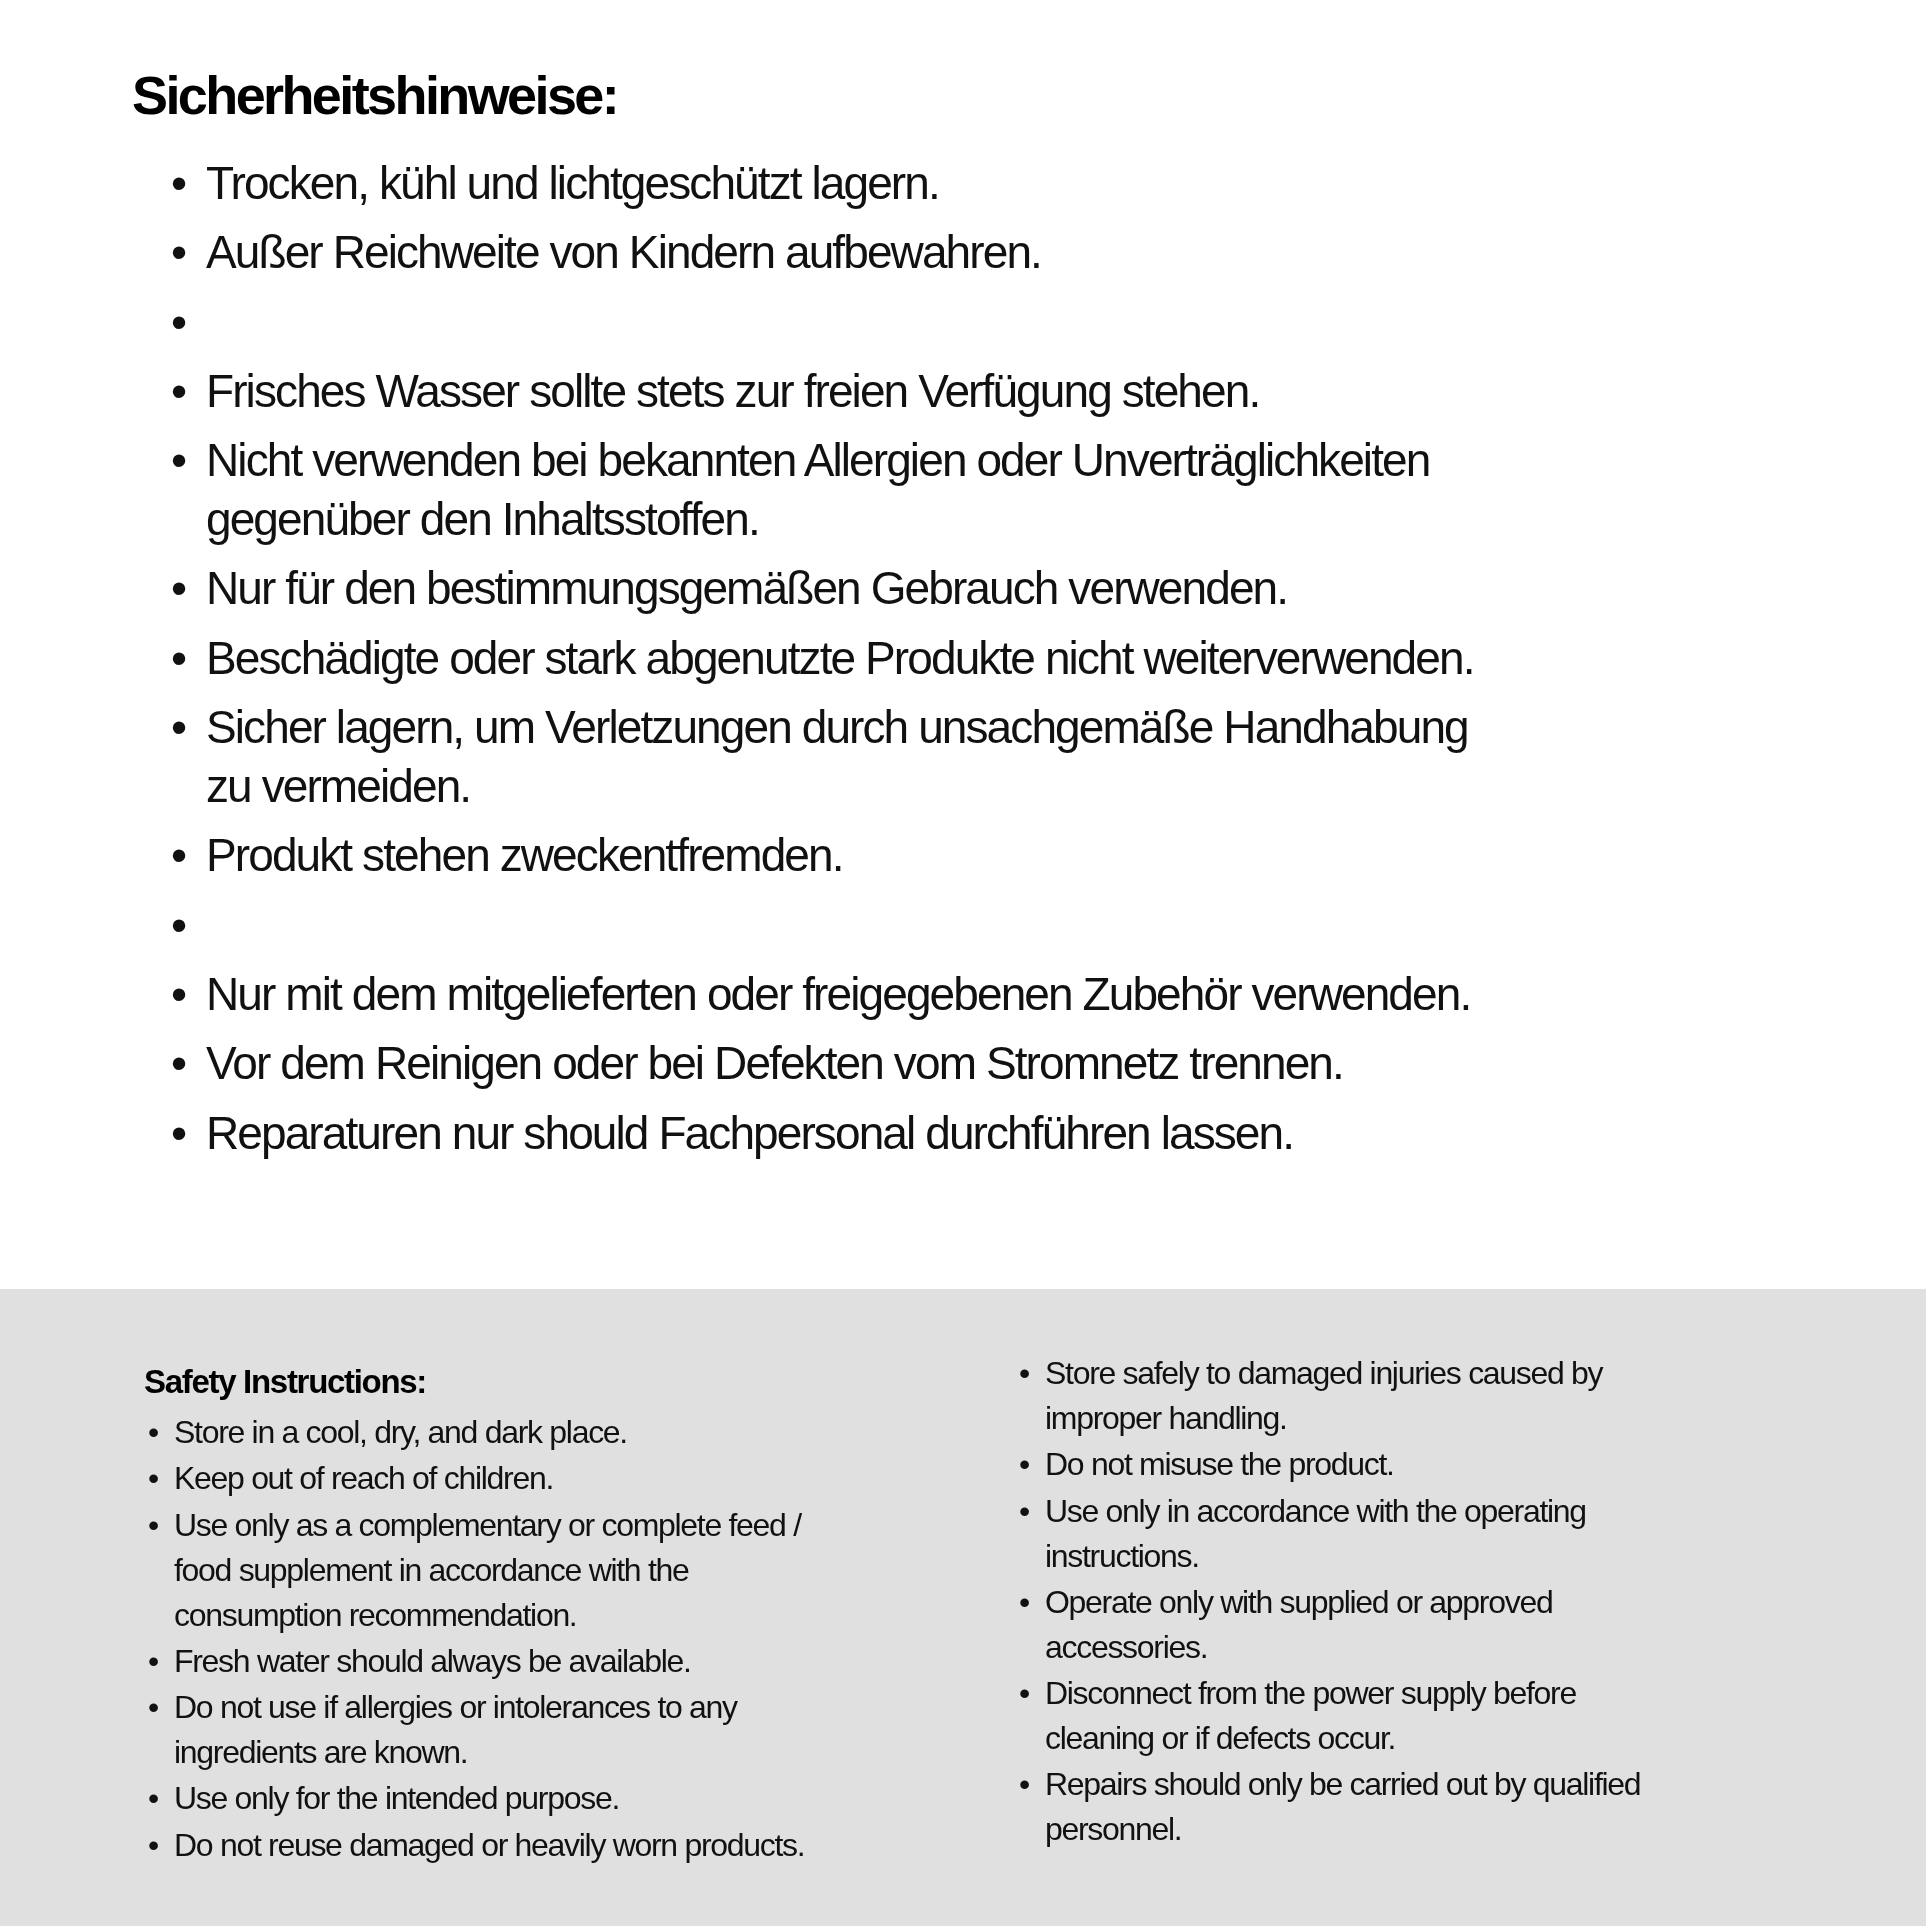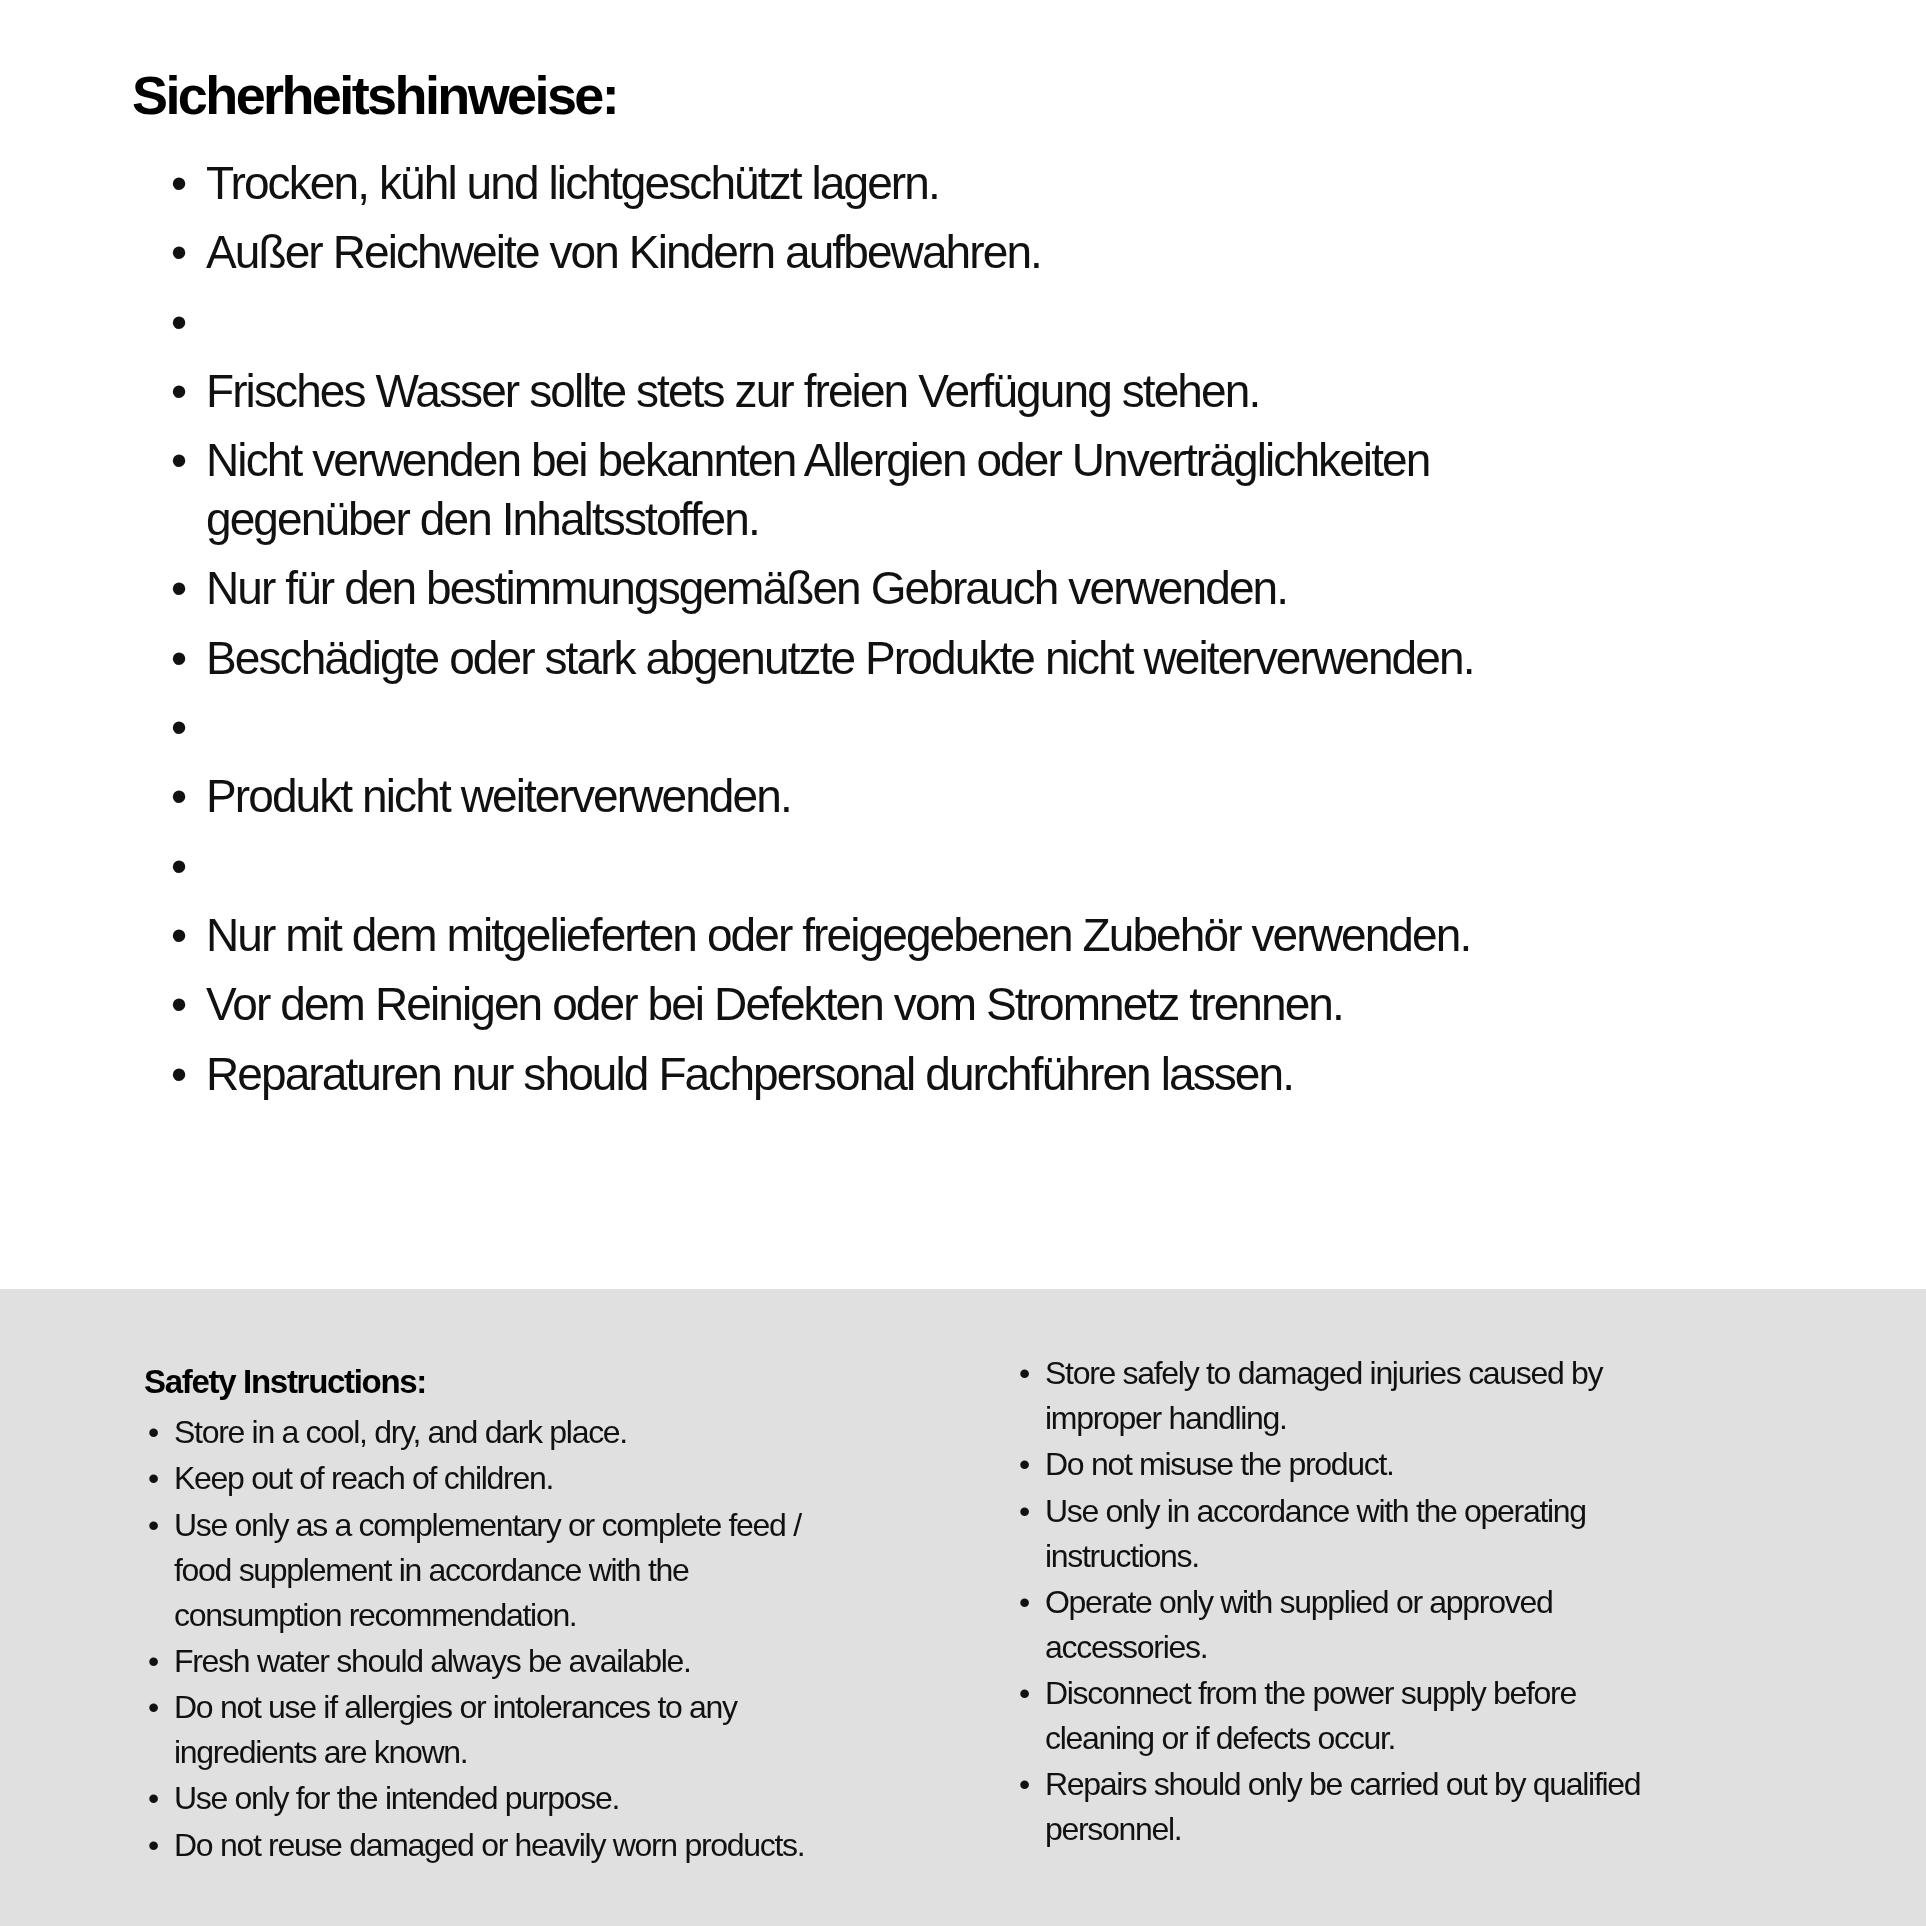--- a/index.html
+++ b/index.html
@@ -137,24 +137,26 @@
       <li>
           <span class="bullet">•</span>
           <span class="item-text">Nur für den bestimmungsgemäßen Gebrauch verwenden.</span>
         </li>
       <li>
           <span class="bullet">•</span>
           <span class="item-text">Beschädigte oder stark abgenutzte Produkte nicht weiterverwenden.</span>
         </li>
       <li>
           <span class="bullet">•</span>
-        </li>
-      <li>
-          <span class="bullet">•</span>
-          <span class="item-text">Produkt nicht weiterverwenden.</span>
+          <span class="item-text">Sicher lagern, um Verletzungen durch unsachgemäße Handhabung
+zu vermeiden.</span>
+        </li>
+      <li>
+          <span class="bullet">•</span>
+          <span class="item-text">Produkt stehen zweckentfremden.</span>
         </li>
       <li>
           <span class="bullet">•</span>
         </li>
       <li>
           <span class="bullet">•</span>
           <span class="item-text">Nur mit dem mitgelieferten oder freigegebenen Zubehör verwenden.</span>
         </li>
       <li>
           <span class="bullet">•</span>

